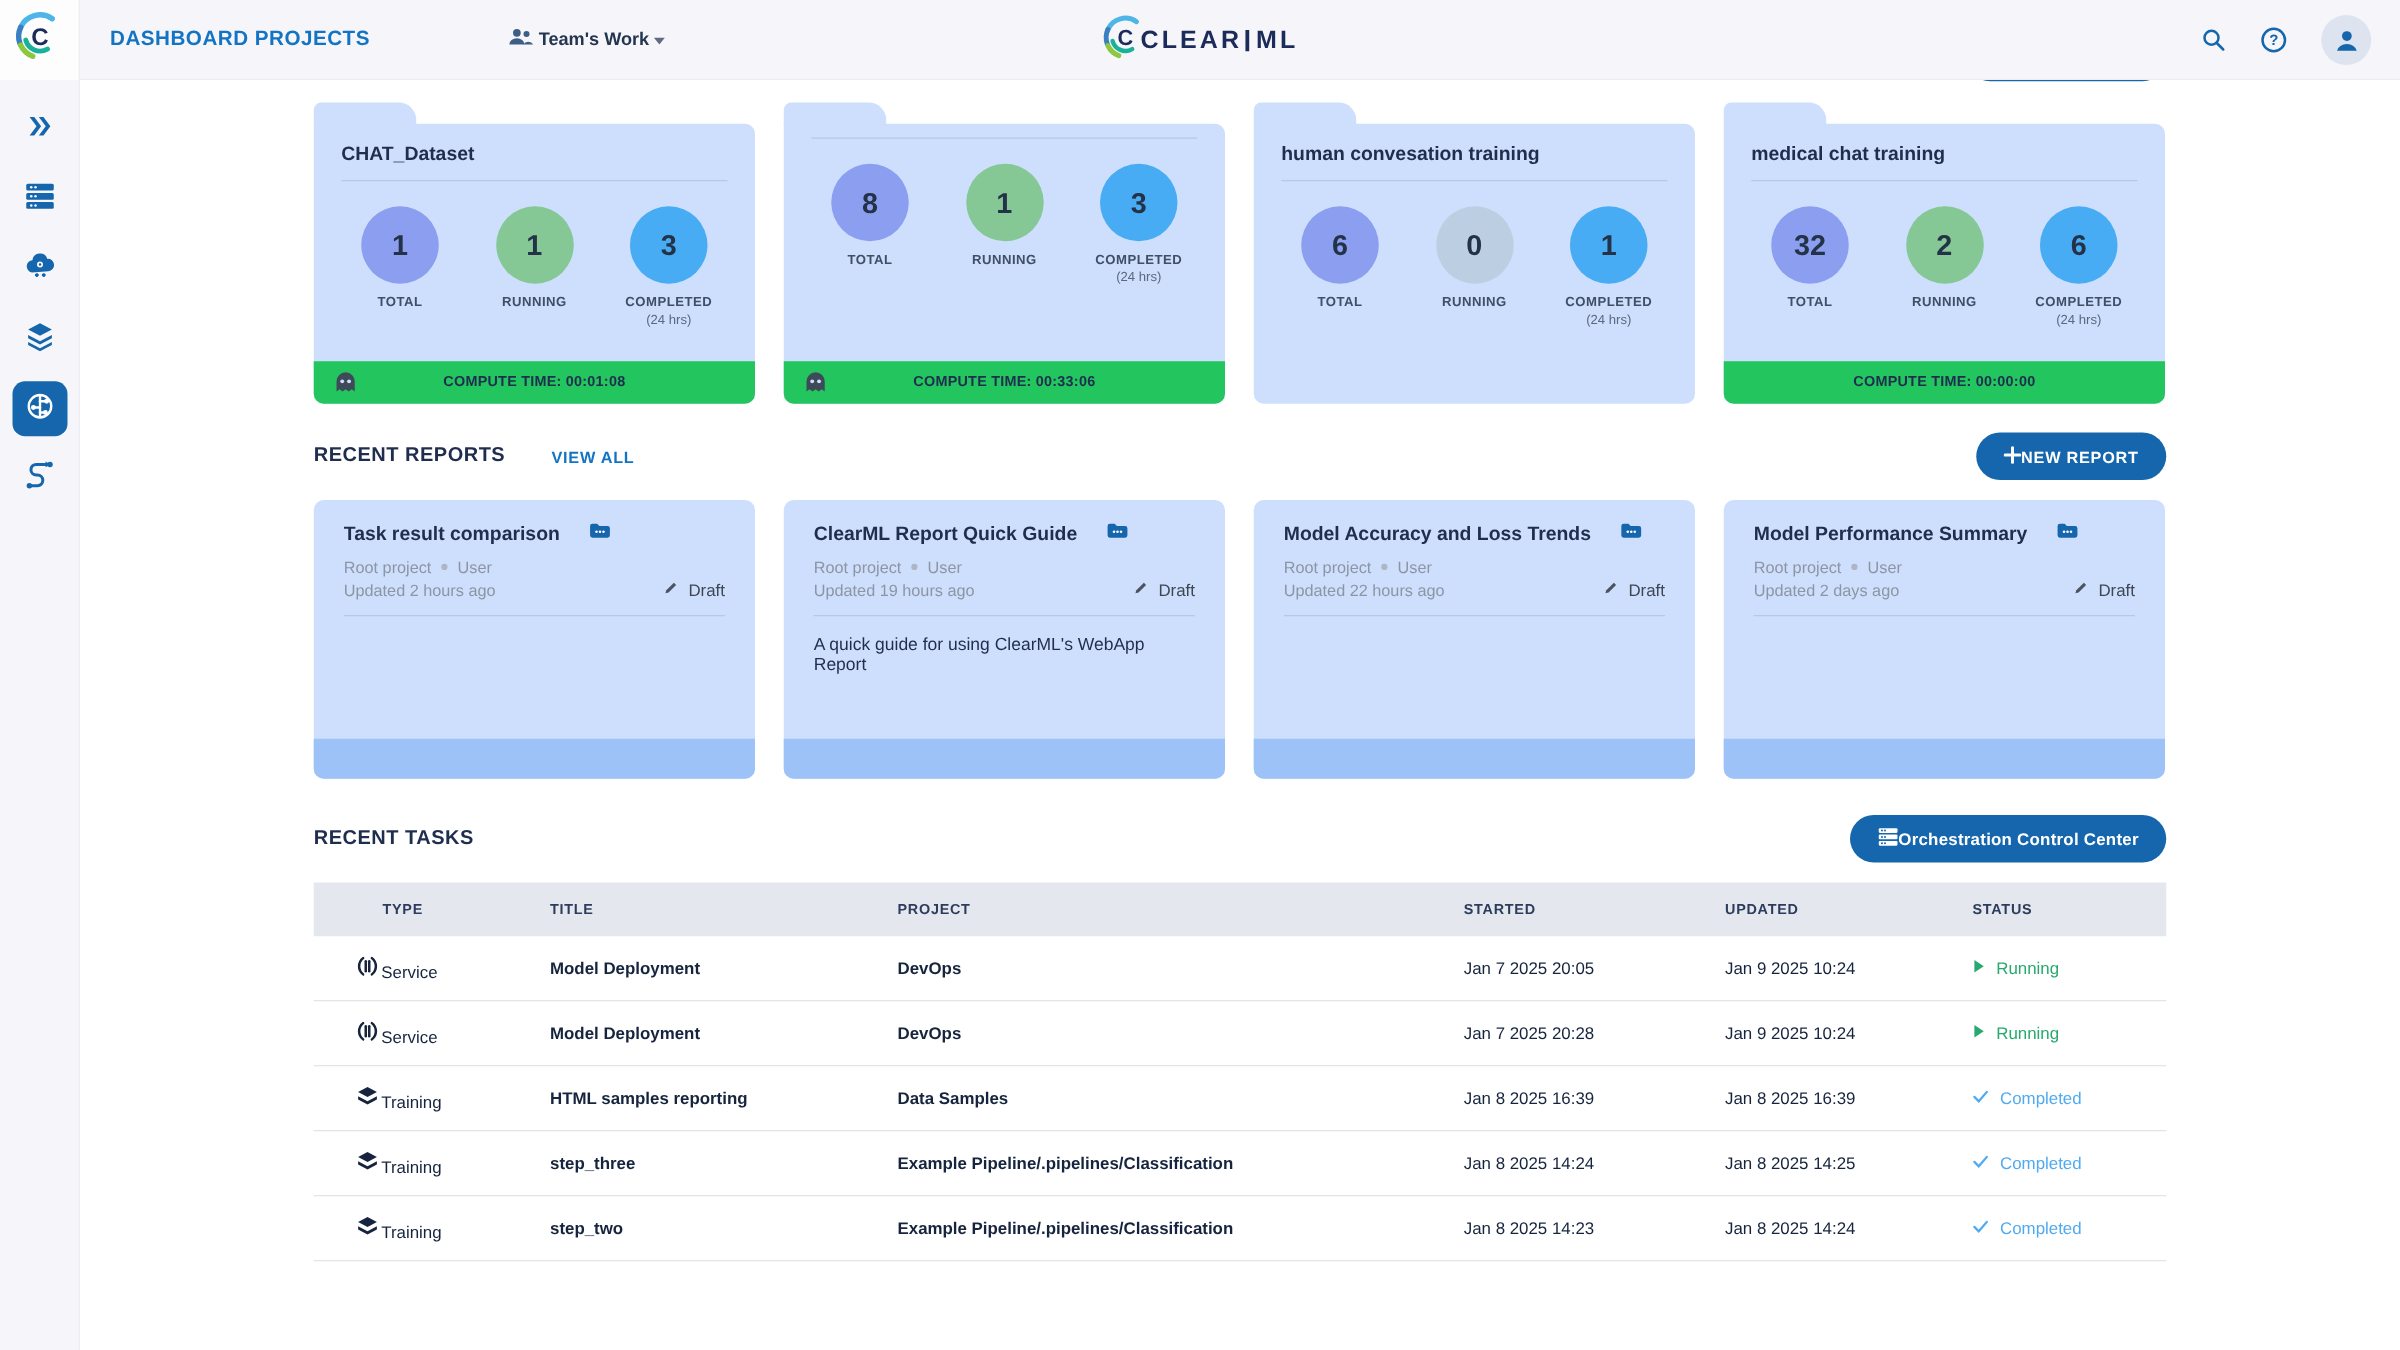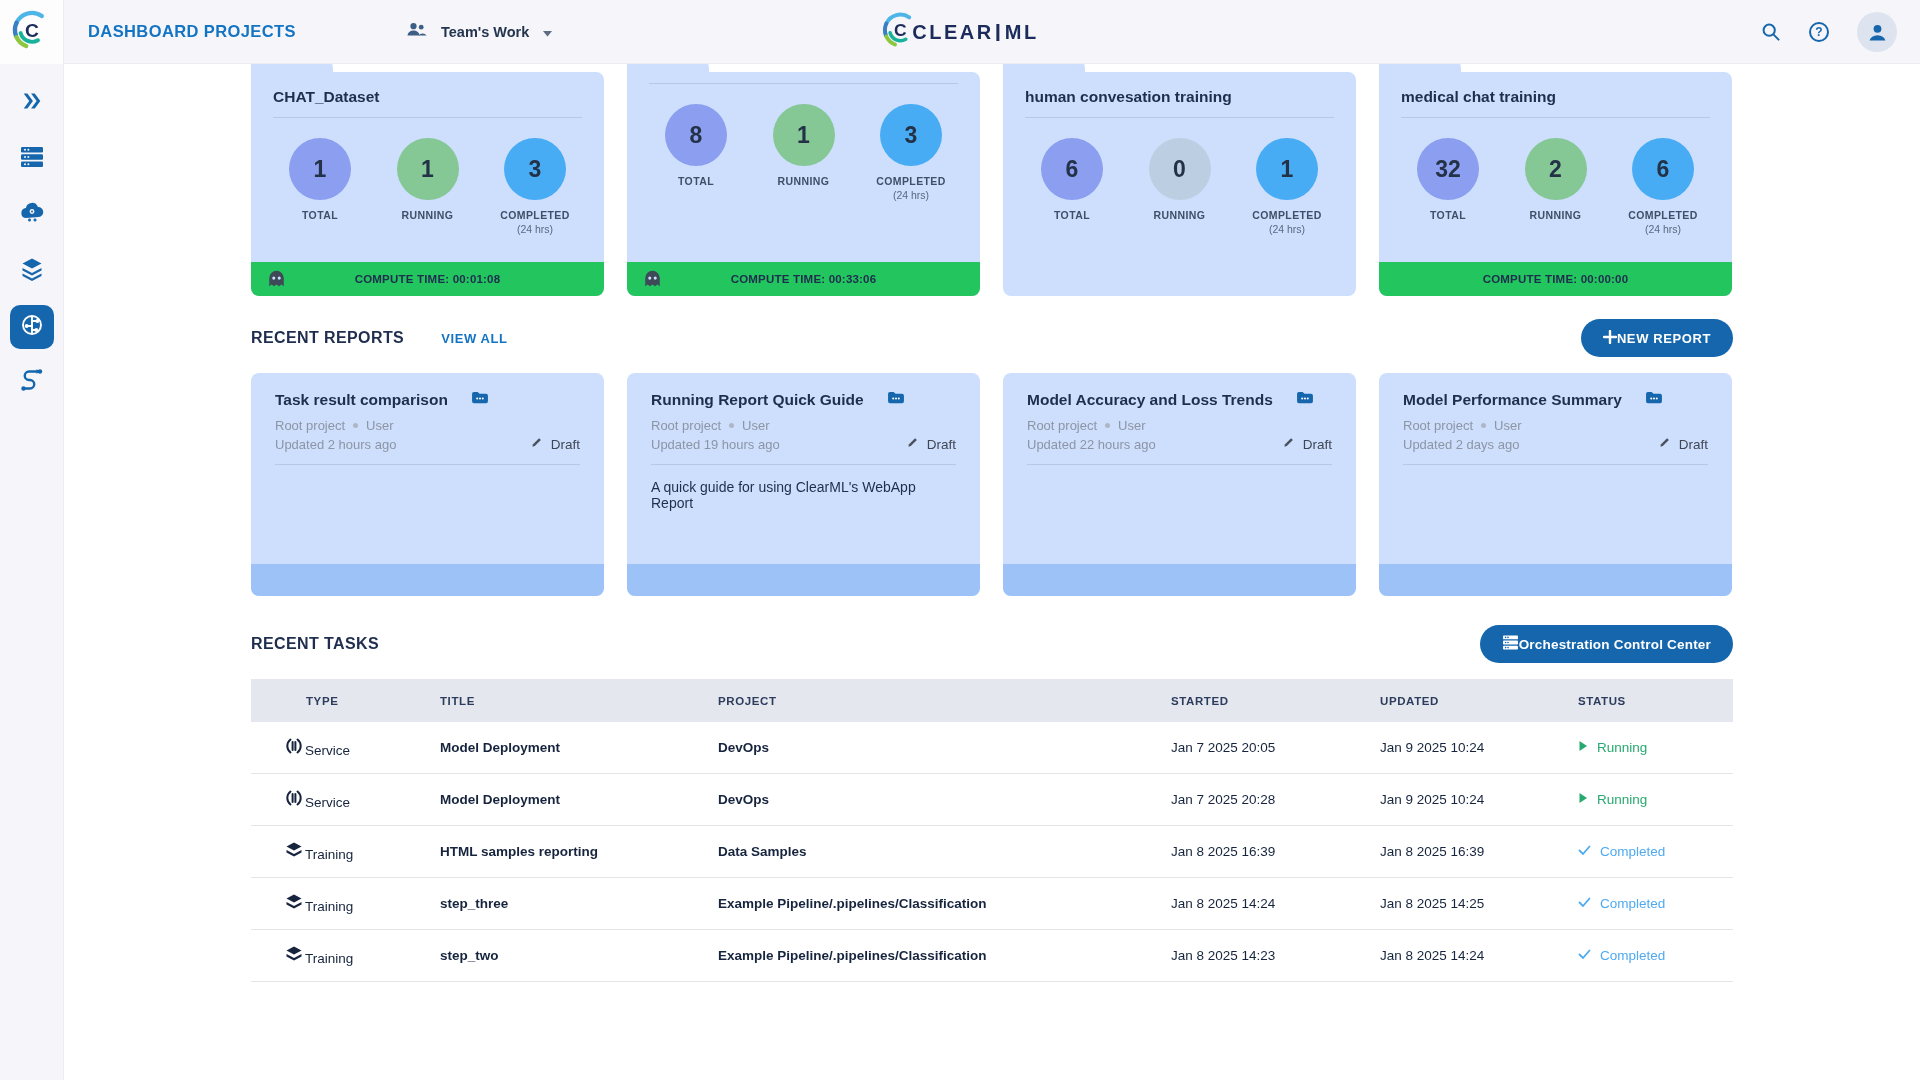--- a/index.html
+++ b/index.html
@@ -6,42 +6,42 @@
   html,body { width:1920px; height:1080px; overflow:hidden; background:#fff;
               font-family:"Liberation Sans", sans-serif; }
 
   
   .topbar { position:fixed; top:0; left:0; width:1920px; height:64px;
             background:#f6f6fa; border-bottom:1px solid #ececf2;
             display:flex; align-items:center; z-index:20; }
   .logo-box { width:64px; height:64px; background:#fdfdfe; border-right:1px solid #ececf2;
               display:flex; align-items:center; justify-content:center; flex:0 0 64px; }
   .nav-title { margin-left:24px; font-size:16.5px; font-weight:bold; color:#1474c4; letter-spacing:.4px; }
-  .team-sel { margin-left:110px; display:flex; align-items:center; gap:14px; cursor:pointer; }
+  .team-sel { margin-left:110px; display:flex; align-items:center; gap:4px; cursor:pointer; }
   .team-sel .label { font-size:14.5px; font-weight:bold; color:#24354f; }
   .center-logo { position:absolute; left:50%; top:0; height:64px; transform:translateX(-50%);
                  display:flex; align-items:center; }
   .wordmark { display:flex; align-items:center; margin-left:-7px; }
   .wordmark span { font-size:20px; font-weight:bold; color:#1b2b5a; letter-spacing:2.5px; }
   .wordmark .bar { width:3px; height:17px; background:#1b2b5a; margin:0 5px 0 3px; }
   .topbar-right { position:absolute; right:23px; top:0; height:64px; display:flex; align-items:center; gap:27px; }
   .icon-btn { display:flex; align-items:center; justify-content:center; cursor:pointer; }
   .avatar { width:40px; height:40px; border-radius:50%; background:#dde3ef;
             display:flex; align-items:center; justify-content:center; }
 
   
   .sidebar { position:fixed; top:64px; left:0; width:64px; height:1016px;
              background:#f6f6fa; border-right:1px solid #ececf2;
              display:flex; flex-direction:column; align-items:center; padding-top:17px; z-index:10; }
   .side-item { width:44px; height:44px; margin-bottom:12px; border-radius:10px;
                display:flex; align-items:center; justify-content:center; cursor:pointer; }
   .side-item.active { background:#1566ac; }
 
   
-  .content { margin-left:64px; padding:0 187px 0 187px; }
+  .content { margin-left:64px; padding:27px 187px 0 187px; }
   .sec-head { display:flex; align-items:center; height:38px; }
   .sec-title { font-size:16px; font-weight:bold; color:#1f2d4e; letter-spacing:.4px; }
   .view-all { margin-left:37px; font-size:13px; font-weight:bold; color:#1474c4; letter-spacing:.6px; cursor:pointer; }
   .spacer { flex:1; }
   .pill-btn { height:38px; border:none; border-radius:19px; background:#1566ac; color:#fff;
               font-family:inherit; font-size:13px; font-weight:bold; letter-spacing:.6px;
               padding:0 22px; display:flex; align-items:center; gap:0; cursor:pointer; }
 
   
   .cards-row { display:flex; gap:23px; margin-top:34px; }
@@ -403,21 +403,21 @@
           </span>
           <span>Draft</span>
         </span>
       </div>
       <div class="rcard-divider"></div>
       <div class="rcard-footer"></div>
     </div>
 
     <div class="rcard">
       <div class="rcard-title-row">
-        <span class="rcard-title">Running Report Quick Guide</span>
+        <span class="rcard-title">ClearML Report Quick Guide</span>
         <span>
           <svg width="18" height="14" viewBox="0 0 19 15" fill="#1566ac">
             <path d="M1 3 a2 2 0 0 1 2-2 h4 l2 2 h7 a2 2 0 0 1 2 2 v6 a2 2 0 0 1 -2 2 H3 a2 2 0 0 1 -2-2 z"></path>
             <circle cx="6.5" cy="8" r="1.1" fill="#fff"></circle>
               <circle cx="9.5" cy="8" r="1.1" fill="#fff"></circle>
               <circle cx="12.5" cy="8" r="1.1" fill="#fff"></circle>
           </svg>
         </span>
       </div>
       <div class="rcard-meta1">

